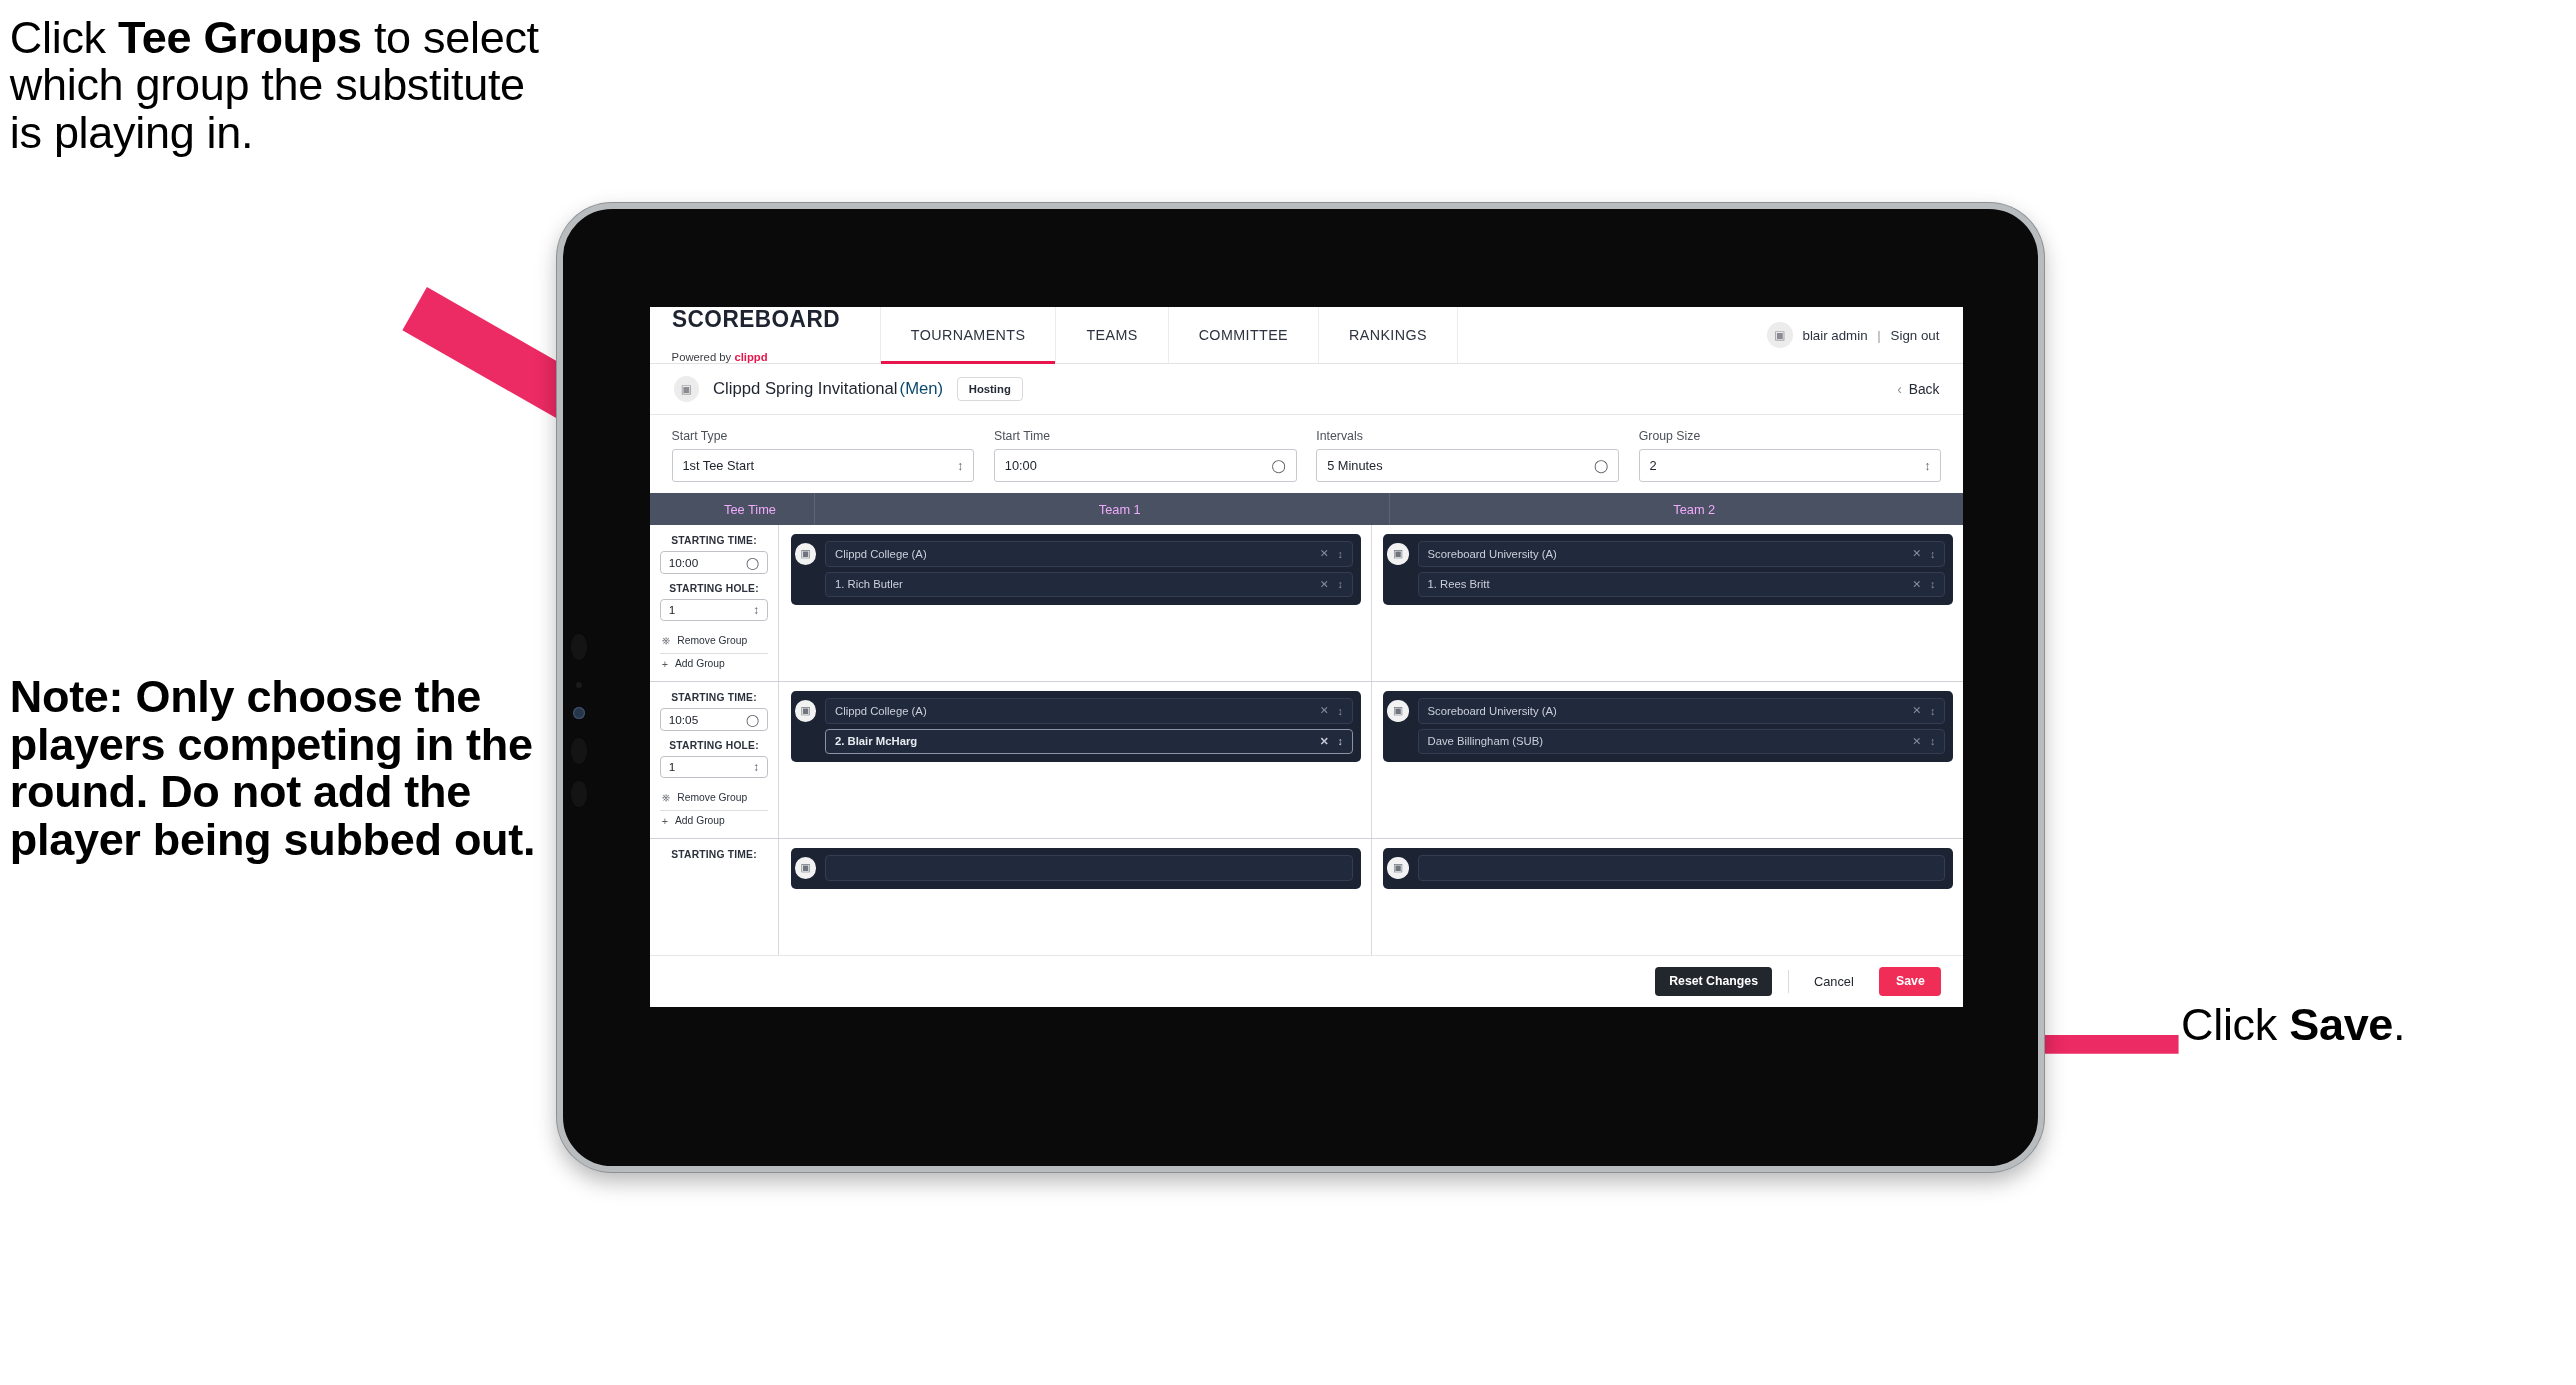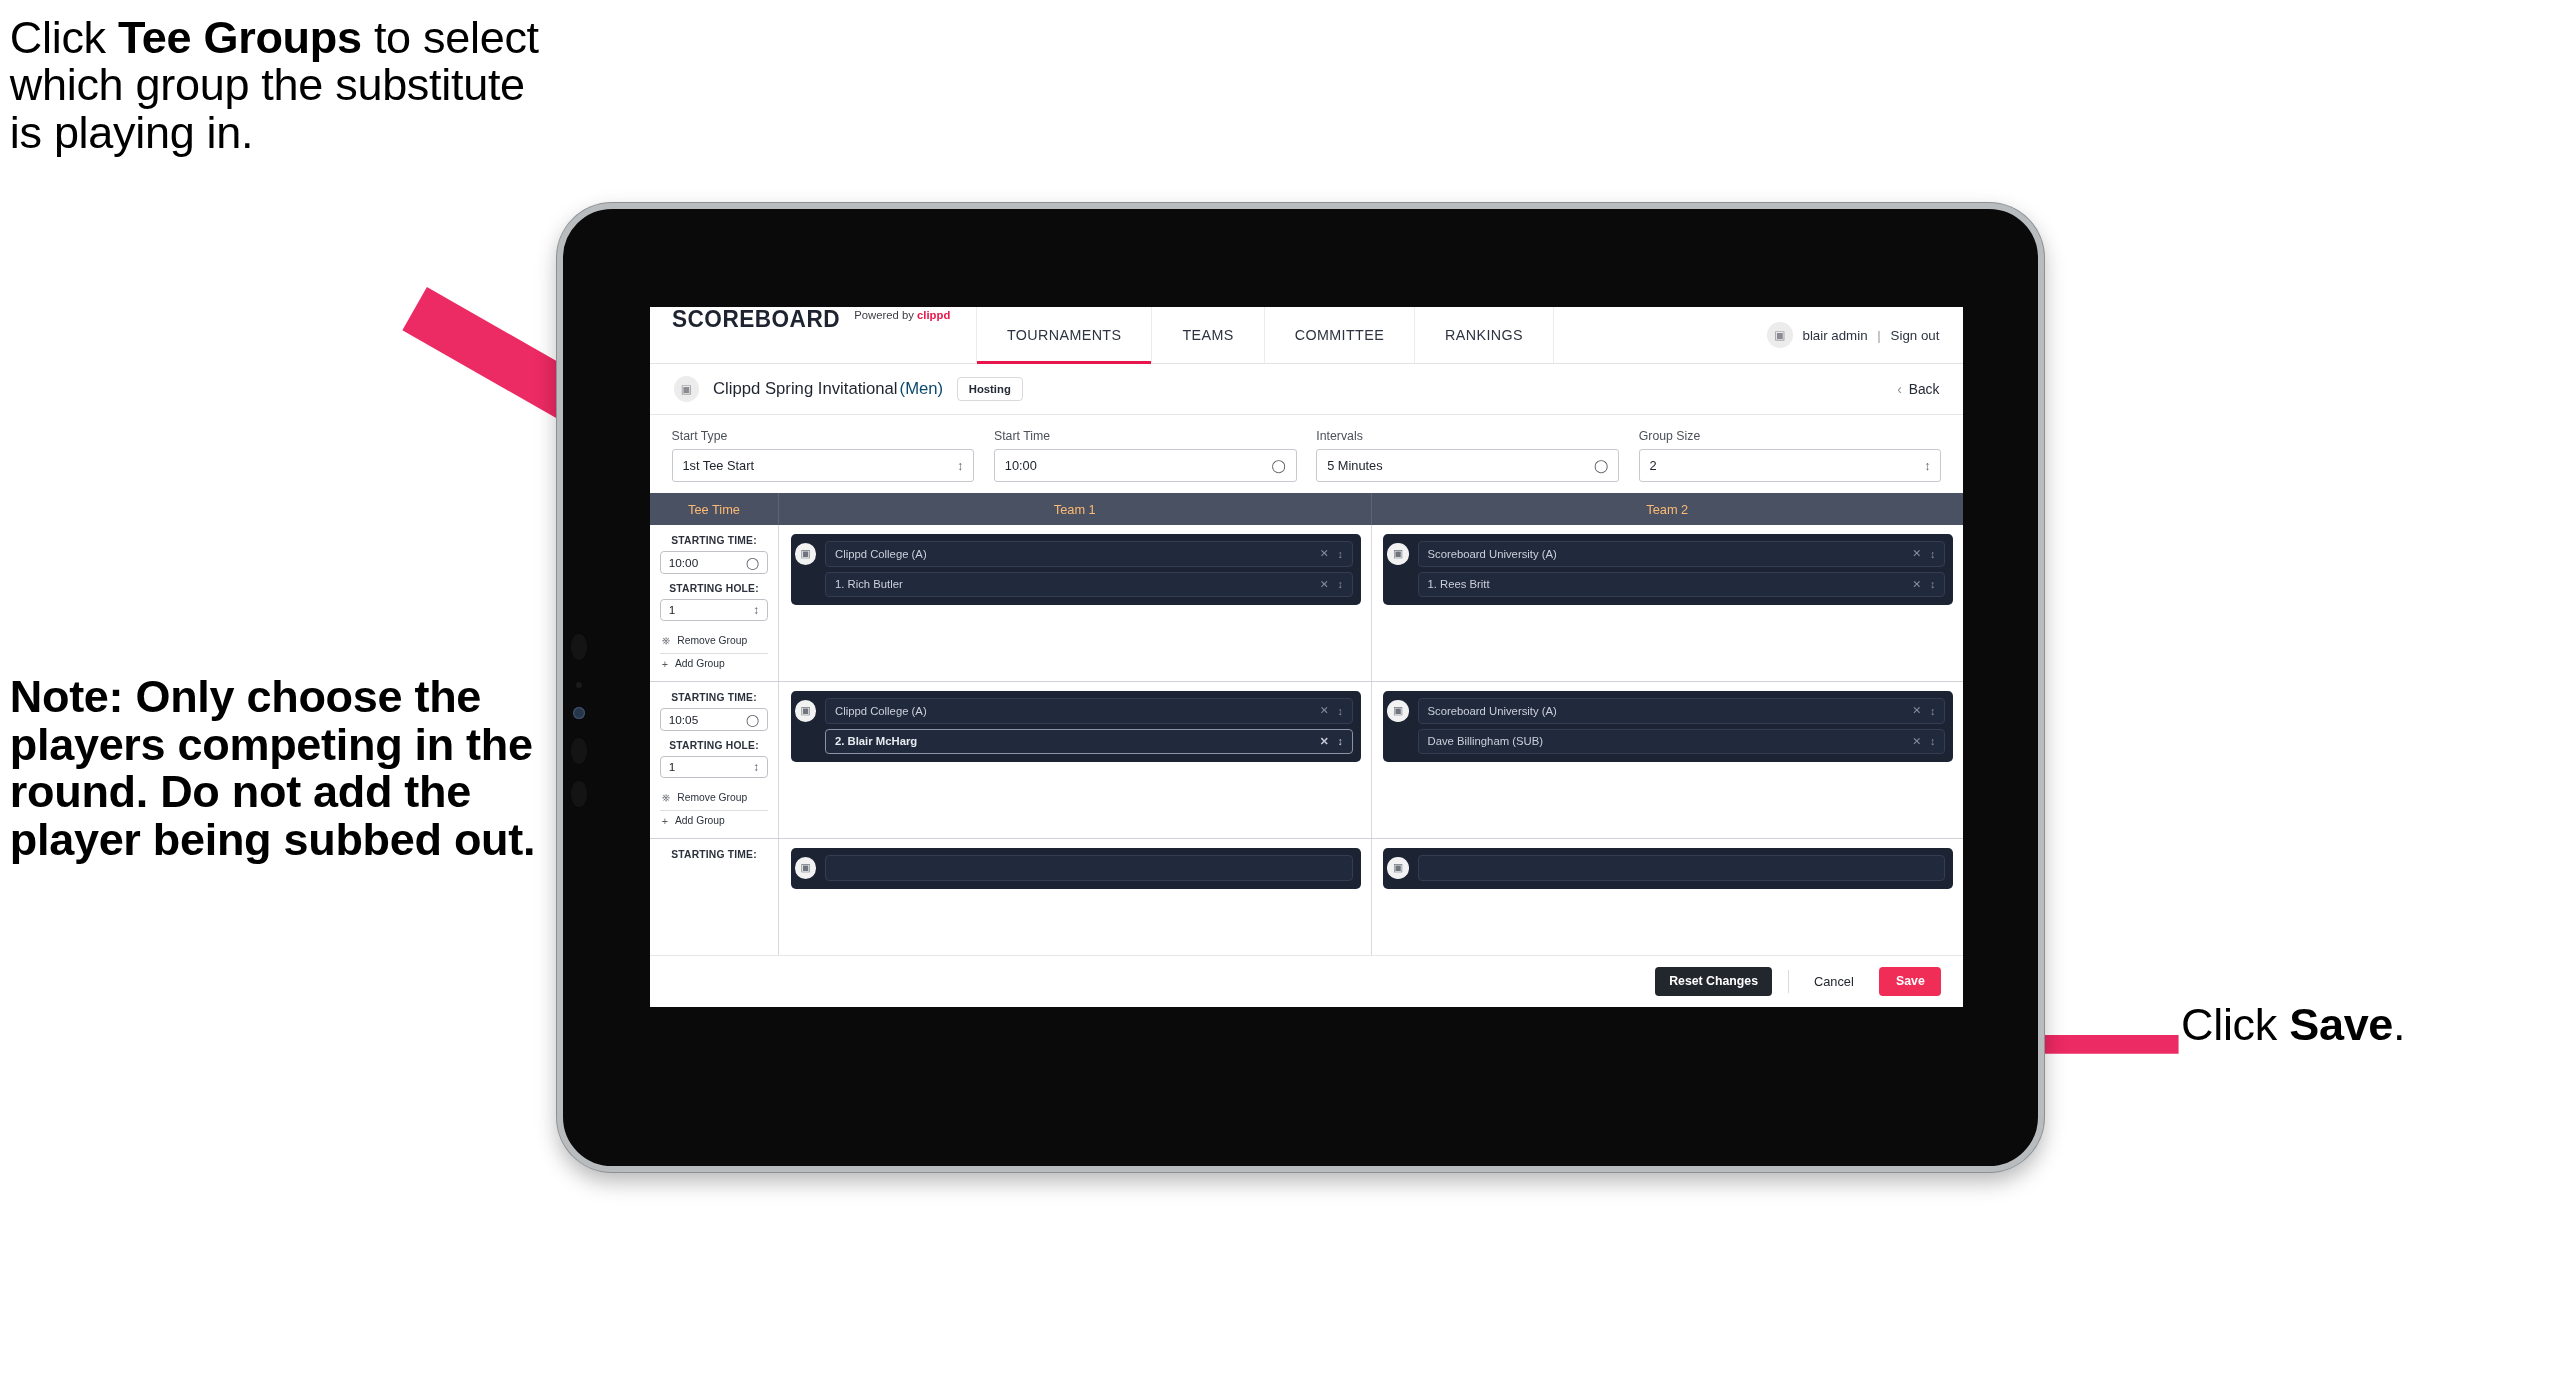--- a/index.html
+++ b/index.html
@@ -46,21 +46,21 @@
     background: #ffffff;
     overflow: hidden;
   }
 
   
   .navbar {
     display: flex; align-items: stretch; height: 57px;
     background: #fff; border-bottom: 1px solid #e3e3e6;
     padding-left: 21.6px;
   }
-  .brand { display: flex; flex-direction: row; justify-content: flex-end; padding-right: 25.6px; }
+  .brand { display: flex; flex-direction: column; justify-content: space-between; padding-right: 25.6px; }
   .brand .bn {
     font-family: "Liberation Sans Narrow","Liberation Sans", sans-serif;
     font-weight: 700; font-size: 24.6px; letter-spacing: 0.5px;
     color: #1d2430; line-height: 1; transform: scaleX(.92); transform-origin: left;
   }
   .brand .bs { font-size: 11.3px; color: #3c3c45; margin-top: 2.9px; line-height: 1; }
   .brand .bs em { font-style: normal; color: #e8174b; font-weight: 700; }
   .navtabs { display: flex; align-items: stretch; }
   .navtab {
     display: flex; align-items: center; padding: 0 30px;
@@ -103,21 +103,21 @@
   .ctl {
     height: 33px; border: 1px solid #c8c9ce; border-radius: 3px; background: #fff;
     display: flex; align-items: center; padding: 0 9.8px; font-size: 12.8px; color: #20252e;
   }
   .ctl .val { flex: 1; }
   .ctl .ico { color: #5b606a; font-size: 12.8px; display: flex; align-items: center; }
 
   
   .thead { display: flex; background: #4a5163; height: 32px; align-items: stretch; }
   .th { display: flex; align-items: center; justify-content: center;
-        color: #fdba74; font-size: 12.8px; }
+        color: #f0abfc; font-size: 12.8px; margin-left: 36px; }
   .th.tee { width: 129px; border-right: 1px solid #5e6476; }
   .th.t1 { flex: 1; border-right: 1px solid #5e6476; }
   .th.t2 { flex: 1; }
 
   .tbody { height: 430px; overflow: hidden; background: #fff; }
   .grow { display: flex; border-bottom: 1px solid #cfd1d6; align-items: stretch; }
   .teecell {
     width: 129px; border-right: 1px solid #d7d9de; padding: 9.8px 9.8px 7.9px;
     display: flex; flex-direction: column; align-items: stretch;
   }

